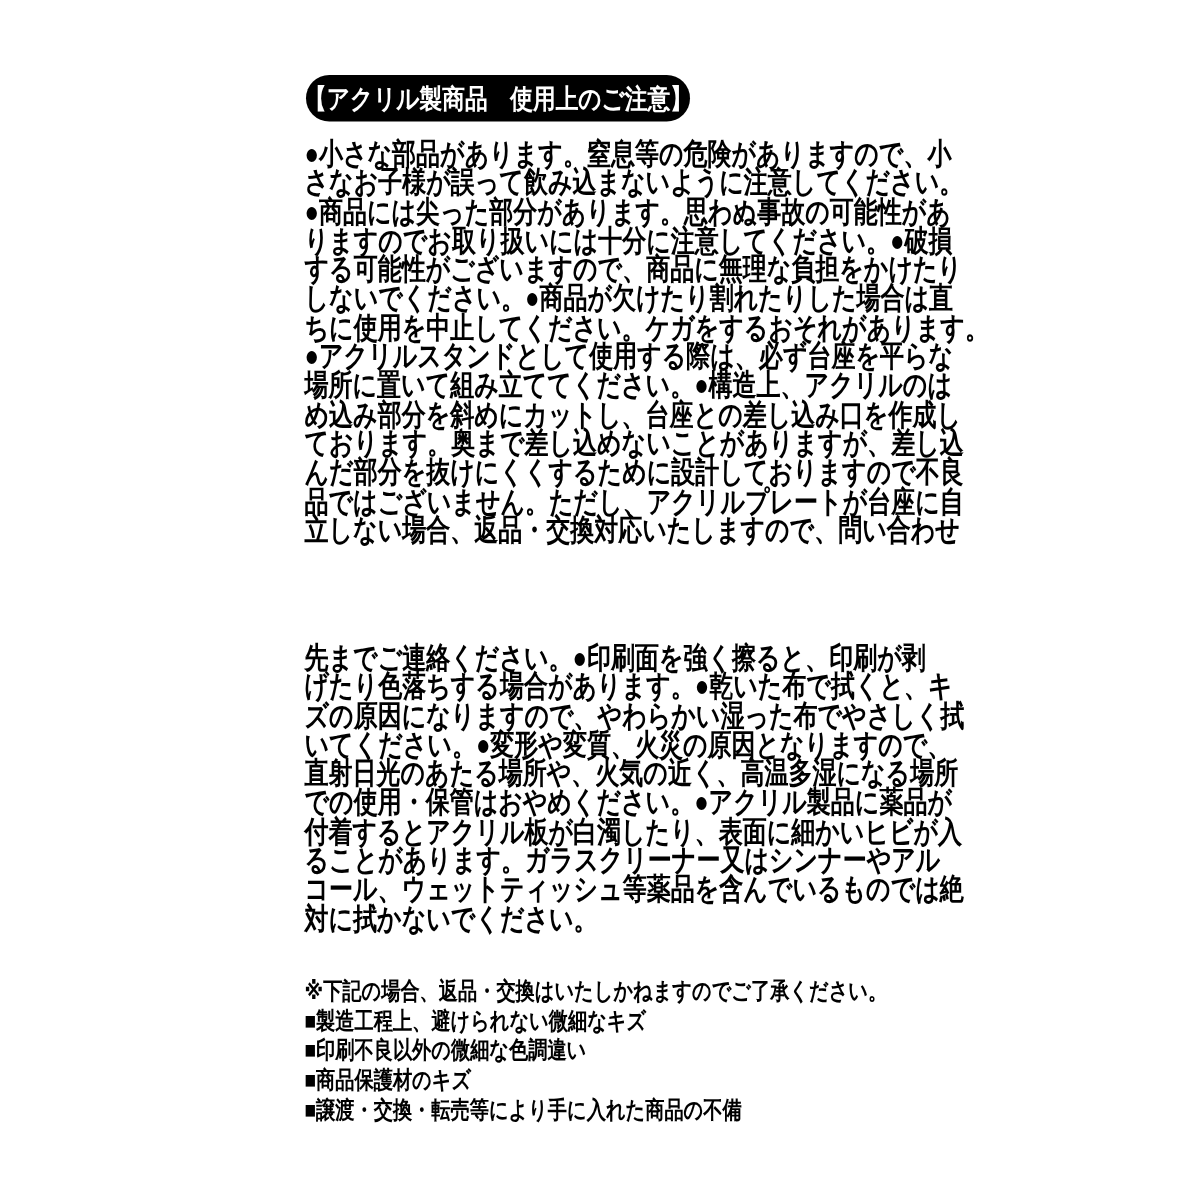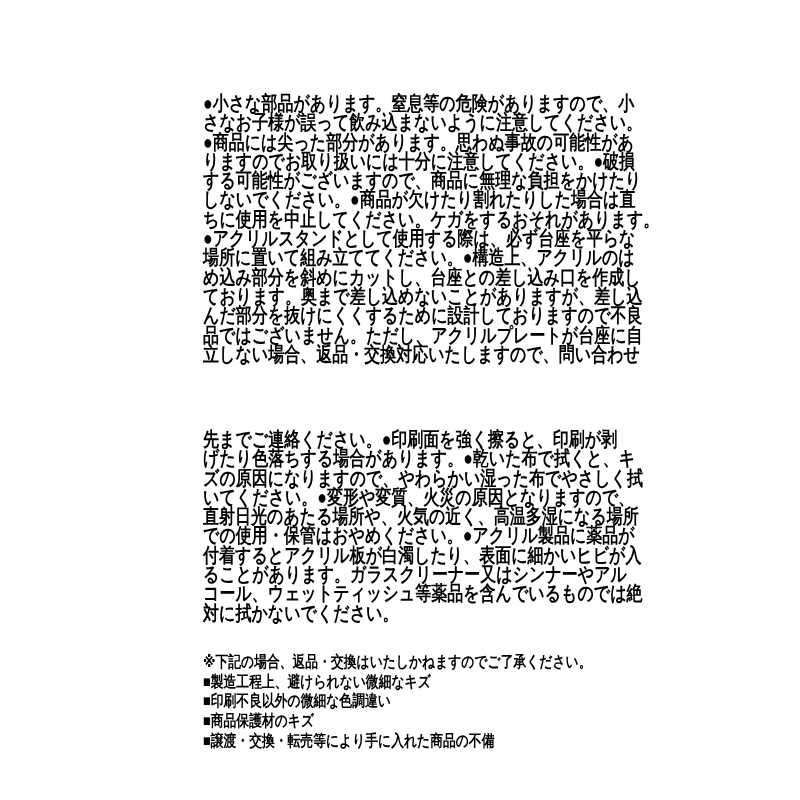--- a/index.html
+++ b/index.html
@@ -68,20 +68,23 @@
     font-size: 16px;
     line-height: 19.8px;
     white-space: pre;
   }
 </style>
 </head>
 <body>
 
 <div class="sheet">
 
+  <div class="title-badge">
+    <span class="badge-text">【アクリル製商品　使用上のご注意】</span>
+  </div>
 
   <div class="para para-1">●小さな部品があります。窒息等の危険がありますので、小
 さなお子様が誤って飲み込まないように注意してください。
 ●商品には尖った部分があります。思わぬ事故の可能性があ
 りますのでお取り扱いには十分に注意してください。●破損
 する可能性がございますので、商品に無理な負担をかけたり
 しないでください。●商品が欠けたり割れたりした場合は直
 ちに使用を中止してください。ケガをするおそれがあります。
 ●アクリルスタンドとして使用する際は、必ず台座を平らな
 場所に置いて組み立ててください。●構造上、アクリルのは

